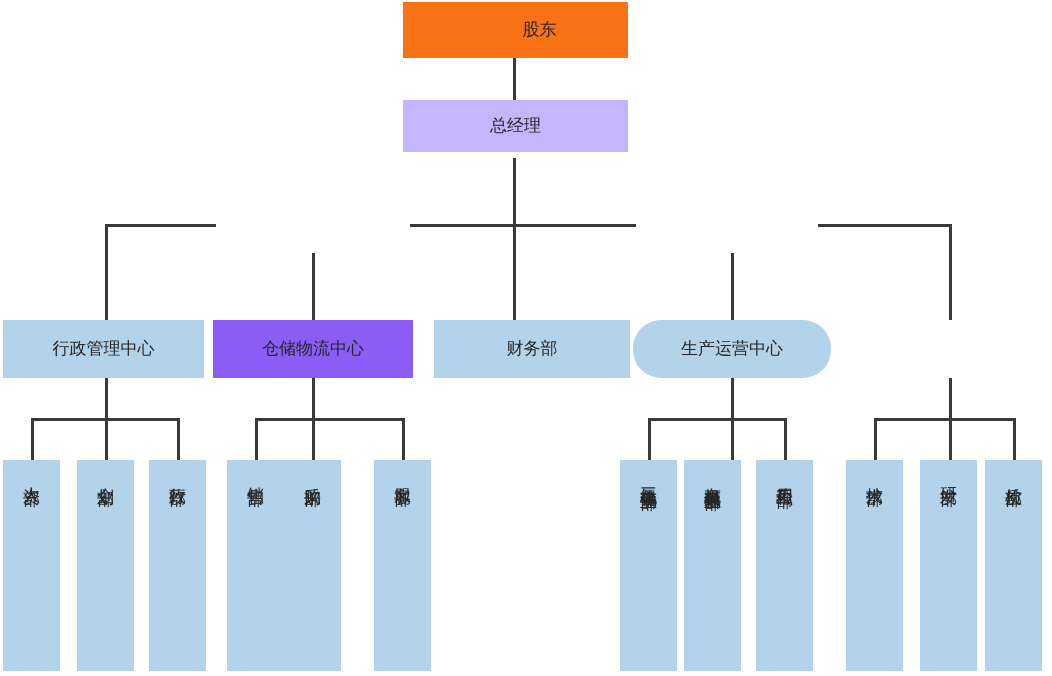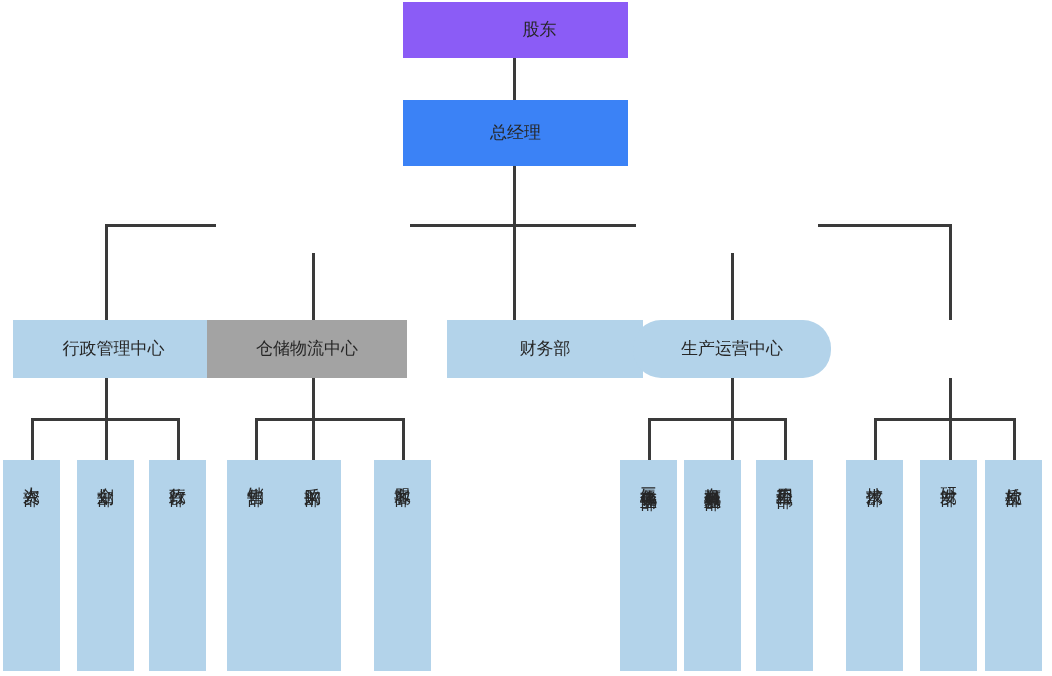--- a/index.html
+++ b/index.html
@@ -93,39 +93,39 @@
   <div class="connector conn-v" style="left:648px; top:418px; height:42px;"></div>
   <div class="connector conn-v" style="left:731px; top:418px; height:42px;"></div>
   <div class="connector conn-v" style="left:784px; top:418px; height:42px;"></div>
 
   <div class="connector conn-v" style="left:949px; top:378px; height:42px;"></div>
   <div class="connector conn-h" style="left:874px; top:418px; width:142px;"></div>
   <div class="connector conn-v" style="left:874px; top:418px; height:42px;"></div>
   <div class="connector conn-v" style="left:949px; top:418px; height:42px;"></div>
   <div class="connector conn-v" style="left:1013px; top:418px; height:42px;"></div>
 
-  <div class="node horiz" style="left:403px; top:2px; width:225px; height:56px; background:#8b5cf6;padding-left:48px;">
+  <div class="node horiz" style="left:403px; top:2px; width:225px; height:56px; background:#f97316;padding-left:48px;">
     <span class="node-label">股东</span>
   </div>
 
-  <div class="node horiz" style="left:403px; top:100px; width:225px; height:66px; background:#3b82f6;">
+  <div class="node horiz" style="left:403px; top:100px; width:225px; height:52px; background:#c4b5fd;">
     <span class="node-label">总经理</span>
   </div>
 
 
 
-  <div class="node horiz" style="left:13px; top:320px; width:201px; height:58px; background:#b3d3ea;">
+  <div class="node horiz" style="left:3px; top:320px; width:201px; height:58px; background:#b3d3ea;">
     <span class="node-label">行政管理中心</span>
   </div>
 
-  <div class="node horiz" style="left:207px; top:320px; width:200px; height:58px; background:#a3a3a3;">
+  <div class="node horiz" style="left:213px; top:320px; width:200px; height:58px; background:#8b5cf6;">
     <span class="node-label">仓储物流中心</span>
   </div>
 
-  <div class="node horiz" style="left:447px; top:320px; width:196px; height:58px; background:#b3d3ea;">
+  <div class="node horiz" style="left:434px; top:320px; width:196px; height:58px; background:#b3d3ea;">
     <span class="node-label">财务部</span>
   </div>
 
   <div class="node horiz" style="left:633px; top:320px; width:198px; height:58px; background:#b3d3ea;border-radius:28px;">
     <span class="node-label">生产运营中心</span>
   </div>
 
 
   <div class="node vert" style="left:3px; top:460px; width:57px; height:211px; background:#b3d3ea;">
     <span class="node-label">人资部</span>

